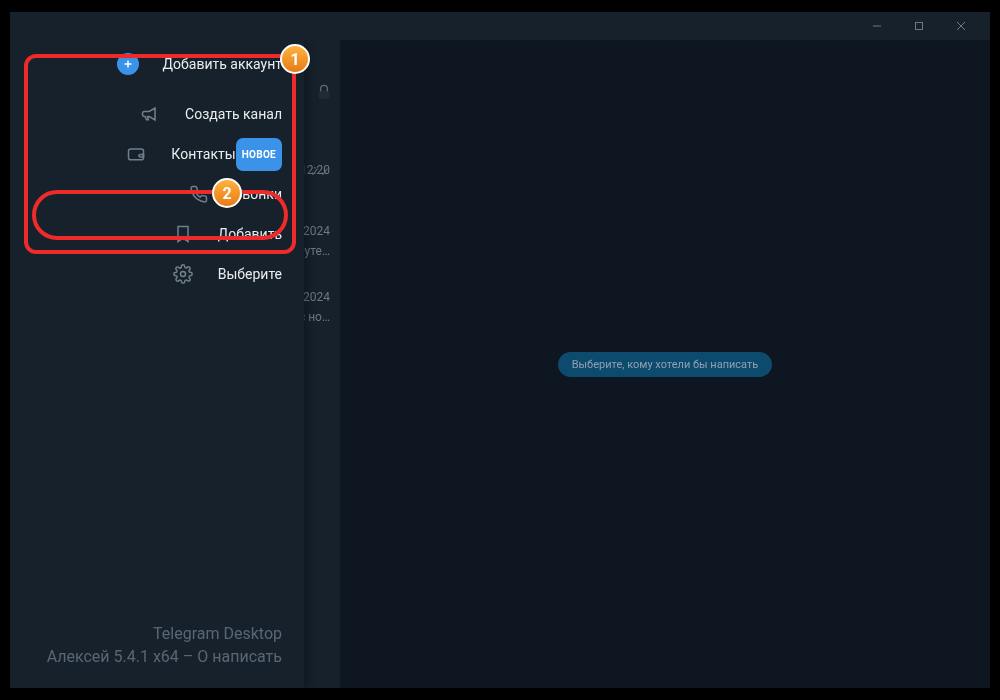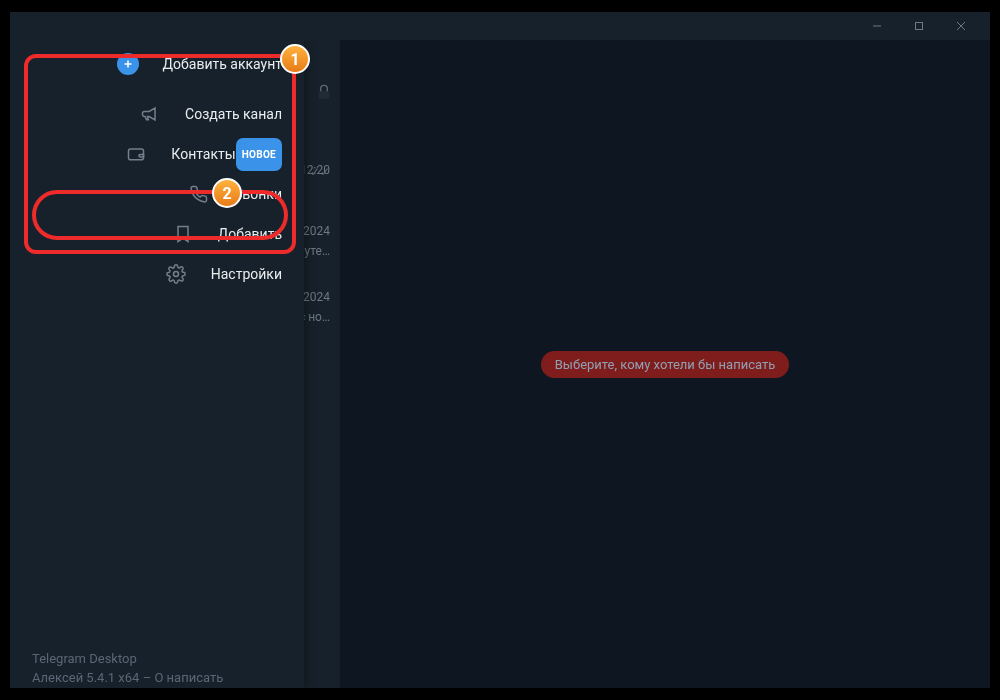--- a/index.html
+++ b/index.html
@@ -5,38 +5,38 @@
   * { box-sizing: border-box; margin: 0; padding: 0; font-family: -apple-system, BlinkMacSystemFont, "Segoe UI", Roboto, Arial, sans-serif; }
   body { background: #000; width: 1000px; height: 700px; overflow: hidden; position: relative; }
   .window { position: absolute; left: 10px; top: 12px; width: 980px; height: 676px; background: #17212b; display: flex; flex-direction: column; }
   .titlebar { height: 28px; background: #17212b; display: flex; justify-content: flex-end; align-items: center; padding-right: 8px; }
   .winbtn { width: 42px; height: 28px; display: flex; align-items: center; justify-content: center; color: #6d7883; cursor: pointer; }
   .body { flex:1; display:flex; position:relative; overflow:hidden; }
   .chatlist-col { width: 330px; height:100%; position:relative; background:#17212b; }
   .chat-bg-item { position:absolute; right:10px; color:#6d7883; font-size:12px; }
   .chat-bg-sub { white-space:nowrap; overflow:hidden; text-overflow:ellipsis; max-width:70px; }
   .mainpane { flex:1; background:#0e1621; display:flex; align-items:center; justify-content:center; }
-  .empty-chat-pill { background:#7f1d1d; color:#90a0b3; font-size:13px; padding:6px 14px; border-radius:16px; }
+  .empty-chat-pill { background:#0c4a6e; color:#90a0b3; font-size:11px; padding:6px 14px; border-radius:16px; }
   
   .drawer { position:absolute; left:0; top:0; bottom:0; width:294px; background:#17212b; box-shadow: 2px 0 10px rgba(0,0,0,.4); display:flex; flex-direction:column; z-index:5;}
   .profile { padding:18px 22px 10px 22px; position:relative; }
   .avatar { width:54px; height:54px; border-radius:50%; background: radial-gradient(circle at 35% 30%, #c99b5e 0%, #7a4a23 35%, #3a2414 70%, #1a120a 100%); position:relative; overflow:hidden; }
   .avatar::after{content:"";position:absolute;left:28%;top:38%;width:14px;height:14px;border-radius:50%;background:#d8b37a;}
   .avatar::before{content:"";position:absolute;left:45%;top:15%;width:22px;height:30px;border-radius:50% 50% 40% 40%;background:#2c1b10;}
   .username { color:#e9edef; font-size:14px; font-weight:600; margin-top:14px; }
   .statuslink { color:#4f9de3; font-size:13px; margin-top:2px; cursor:pointer; }
   .expand-chevron { position:absolute; right:22px; bottom:18px; color:#6d7883; cursor:pointer; }
   .menu { display:flex; flex-direction:column; padding:4px 0 6px 0;align-items:flex-end; }
   .menu-item { display:flex; align-items:center; height:40px; padding:0 22px; color:#e9edef; font-size:14px; cursor:pointer; position:relative; }
   .menu-ico { width:22px; height:22px; display:flex; align-items:center; justify-content:center; color:#737f8c; margin-right:24px; flex-shrink:0;}
   .add-circle { width:22px; height:22px; border-radius:50%; background:#3a93e8; display:flex; align-items:center; justify-content:center; color:#fff;}
   .badge-new { background:#3a93e8; color:#fff; font-size:10px; font-weight:700; padding:11px 6px; border-radius:7px; margin-left:auto; letter-spacing:.3px;}
   .toggle { width:34px; height:16px; border-radius:10px; background:#3a93e8; position:relative; margin-left:auto; }
   .toggle::after{content:"";position:absolute;width:20px;height:20px;border-radius:50%;background:#3a93e8;border:2px solid #17212b;right:-4px;top:-4px;}
-  .footer { margin-top:auto; padding:0 22px 0 22px; color:#5a6675; font-size:13px; line-height:1.45;}
+  .footer { margin-top:auto; padding:0 22px 20px 22px; color:#5a6675; font-size:16px; line-height:1.45;text-align:right;}
   .footer .about { cursor:pointer; }
   
   .anno-red { position:absolute; border:4px solid #ee2b2b; border-radius:12px; pointer-events:none; z-index:20;}
   .anno-badge { position:absolute; width:30px; height:30px; border-radius:50%; background:linear-gradient(#ffb23e,#e77b17); border:2px solid #fff; color:#fff; font-weight:700; font-size:16px; display:flex; align-items:center; justify-content:center; z-index:21;}
   .lock-icon { position:absolute; top:44px; left:306px; color:#5c6975; z-index:2;}
   .checks { color:#5c6975; font-size:12px; position:absolute; }
 </style>
 </head>
 <body>
 
@@ -139,21 +139,21 @@
           <span>Добавить</span>
         </div>
 
         <div class="menu-item">
           <span class="menu-ico">
             <svg width="20" height="20" viewBox="0 0 24 24" fill="none" stroke="currentColor" stroke-width="1.8">
                 <circle cx="12" cy="12" r="3"></circle>
                 <path d="M19.4 15a1.7 1.7 0 0 0 .3 1.8l.1.1a2 2 0 1 1-2.8 2.8l-.1-.1a1.7 1.7 0 0 0-1.8-.3 1.7 1.7 0 0 0-1 1.5V21a2 2 0 0 1-4 0v-.1a1.7 1.7 0 0 0-1-1.5 1.7 1.7 0 0 0-1.8.3l-.1.1a2 2 0 1 1-2.8-2.8l.1-.1a1.7 1.7 0 0 0 .3-1.8 1.7 1.7 0 0 0-1.5-1H3a2 2 0 0 1 0-4h.1a1.7 1.7 0 0 0 1.5-1 1.7 1.7 0 0 0-.3-1.8l-.1-.1a2 2 0 1 1 2.8-2.8l.1.1a1.7 1.7 0 0 0 1.8.3H9a1.7 1.7 0 0 0 1-1.5V3a2 2 0 0 1 4 0v.1a1.7 1.7 0 0 0 1 1.5 1.7 1.7 0 0 0 1.8-.3l.1-.1a2 2 0 1 1 2.8 2.8l-.1.1a1.7 1.7 0 0 0-.3 1.8V9c.2.6.8 1 1.5 1H21a2 2 0 0 1 0 4h-.1a1.7 1.7 0 0 0-1.5 1z"></path>
               </svg>
           </span>
-          <span>Настройки</span>
+          <span>Выберите</span>
         </div>
 
       </div>
 
       <div class="footer">
         <div>Telegram Desktop</div>
         <div>
           <span>Алексей 5.4.1 x64 – </span><span class="about">О написать</span>
         </div>
       </div>

